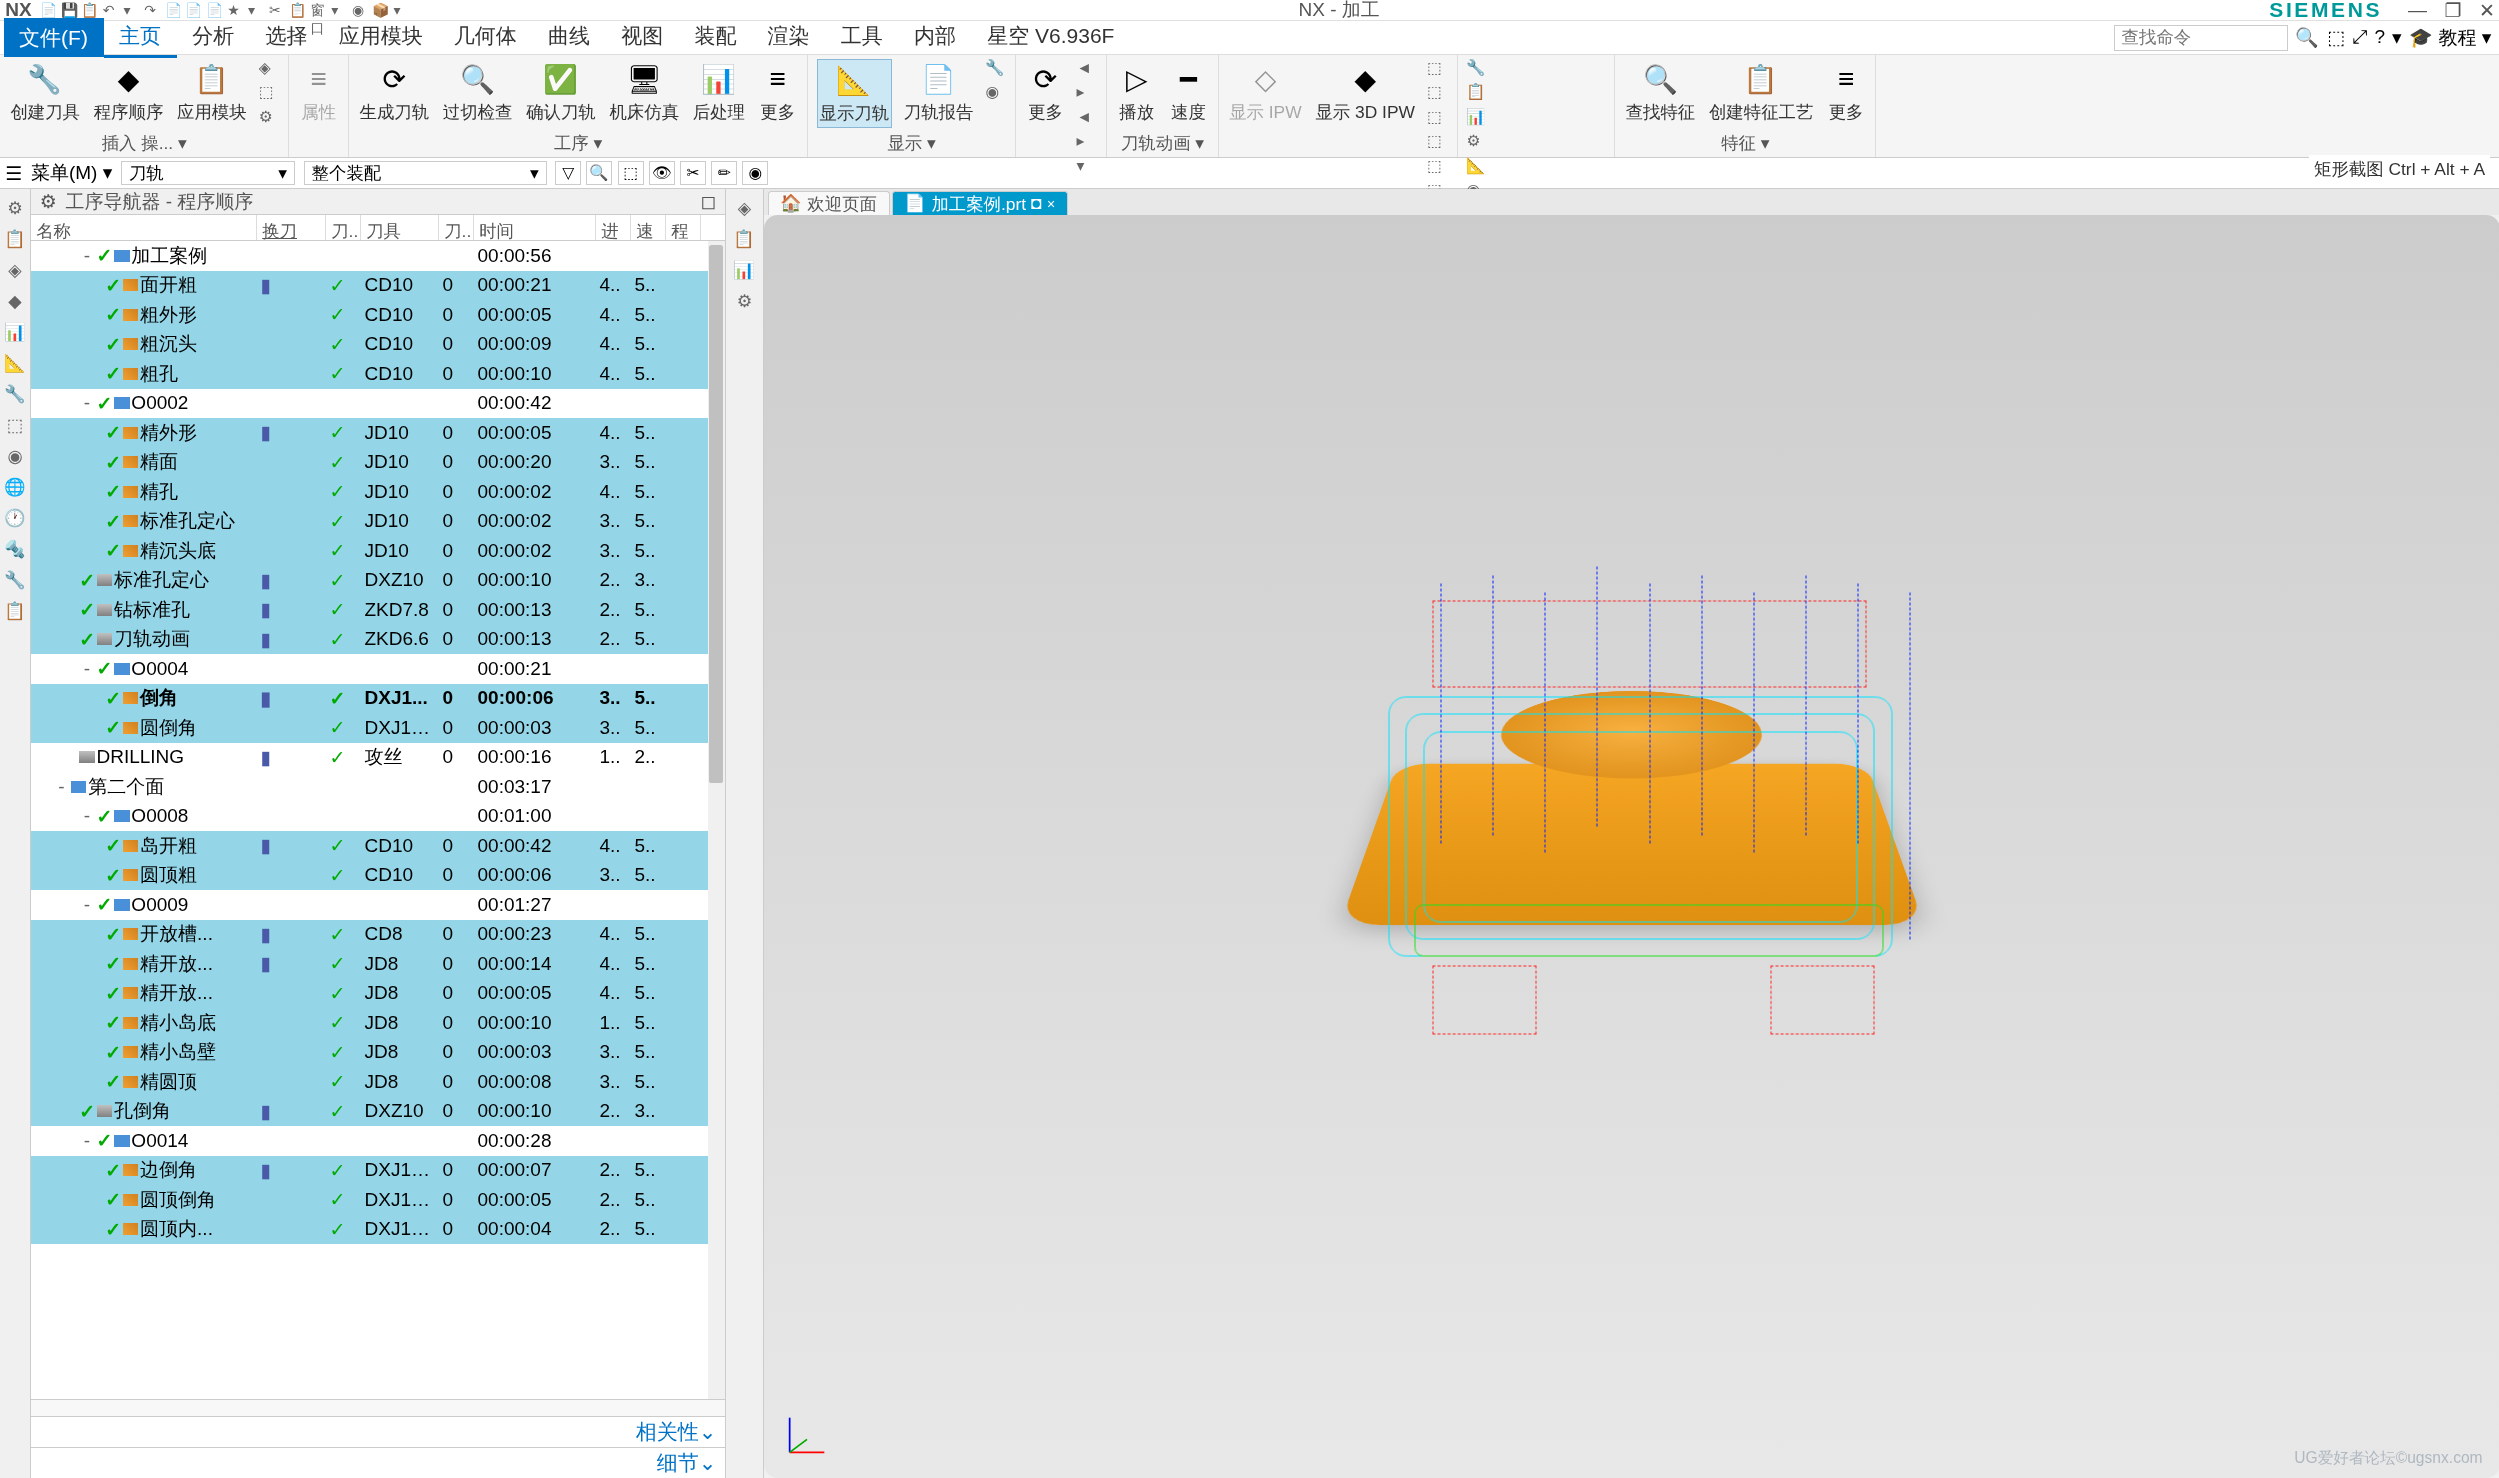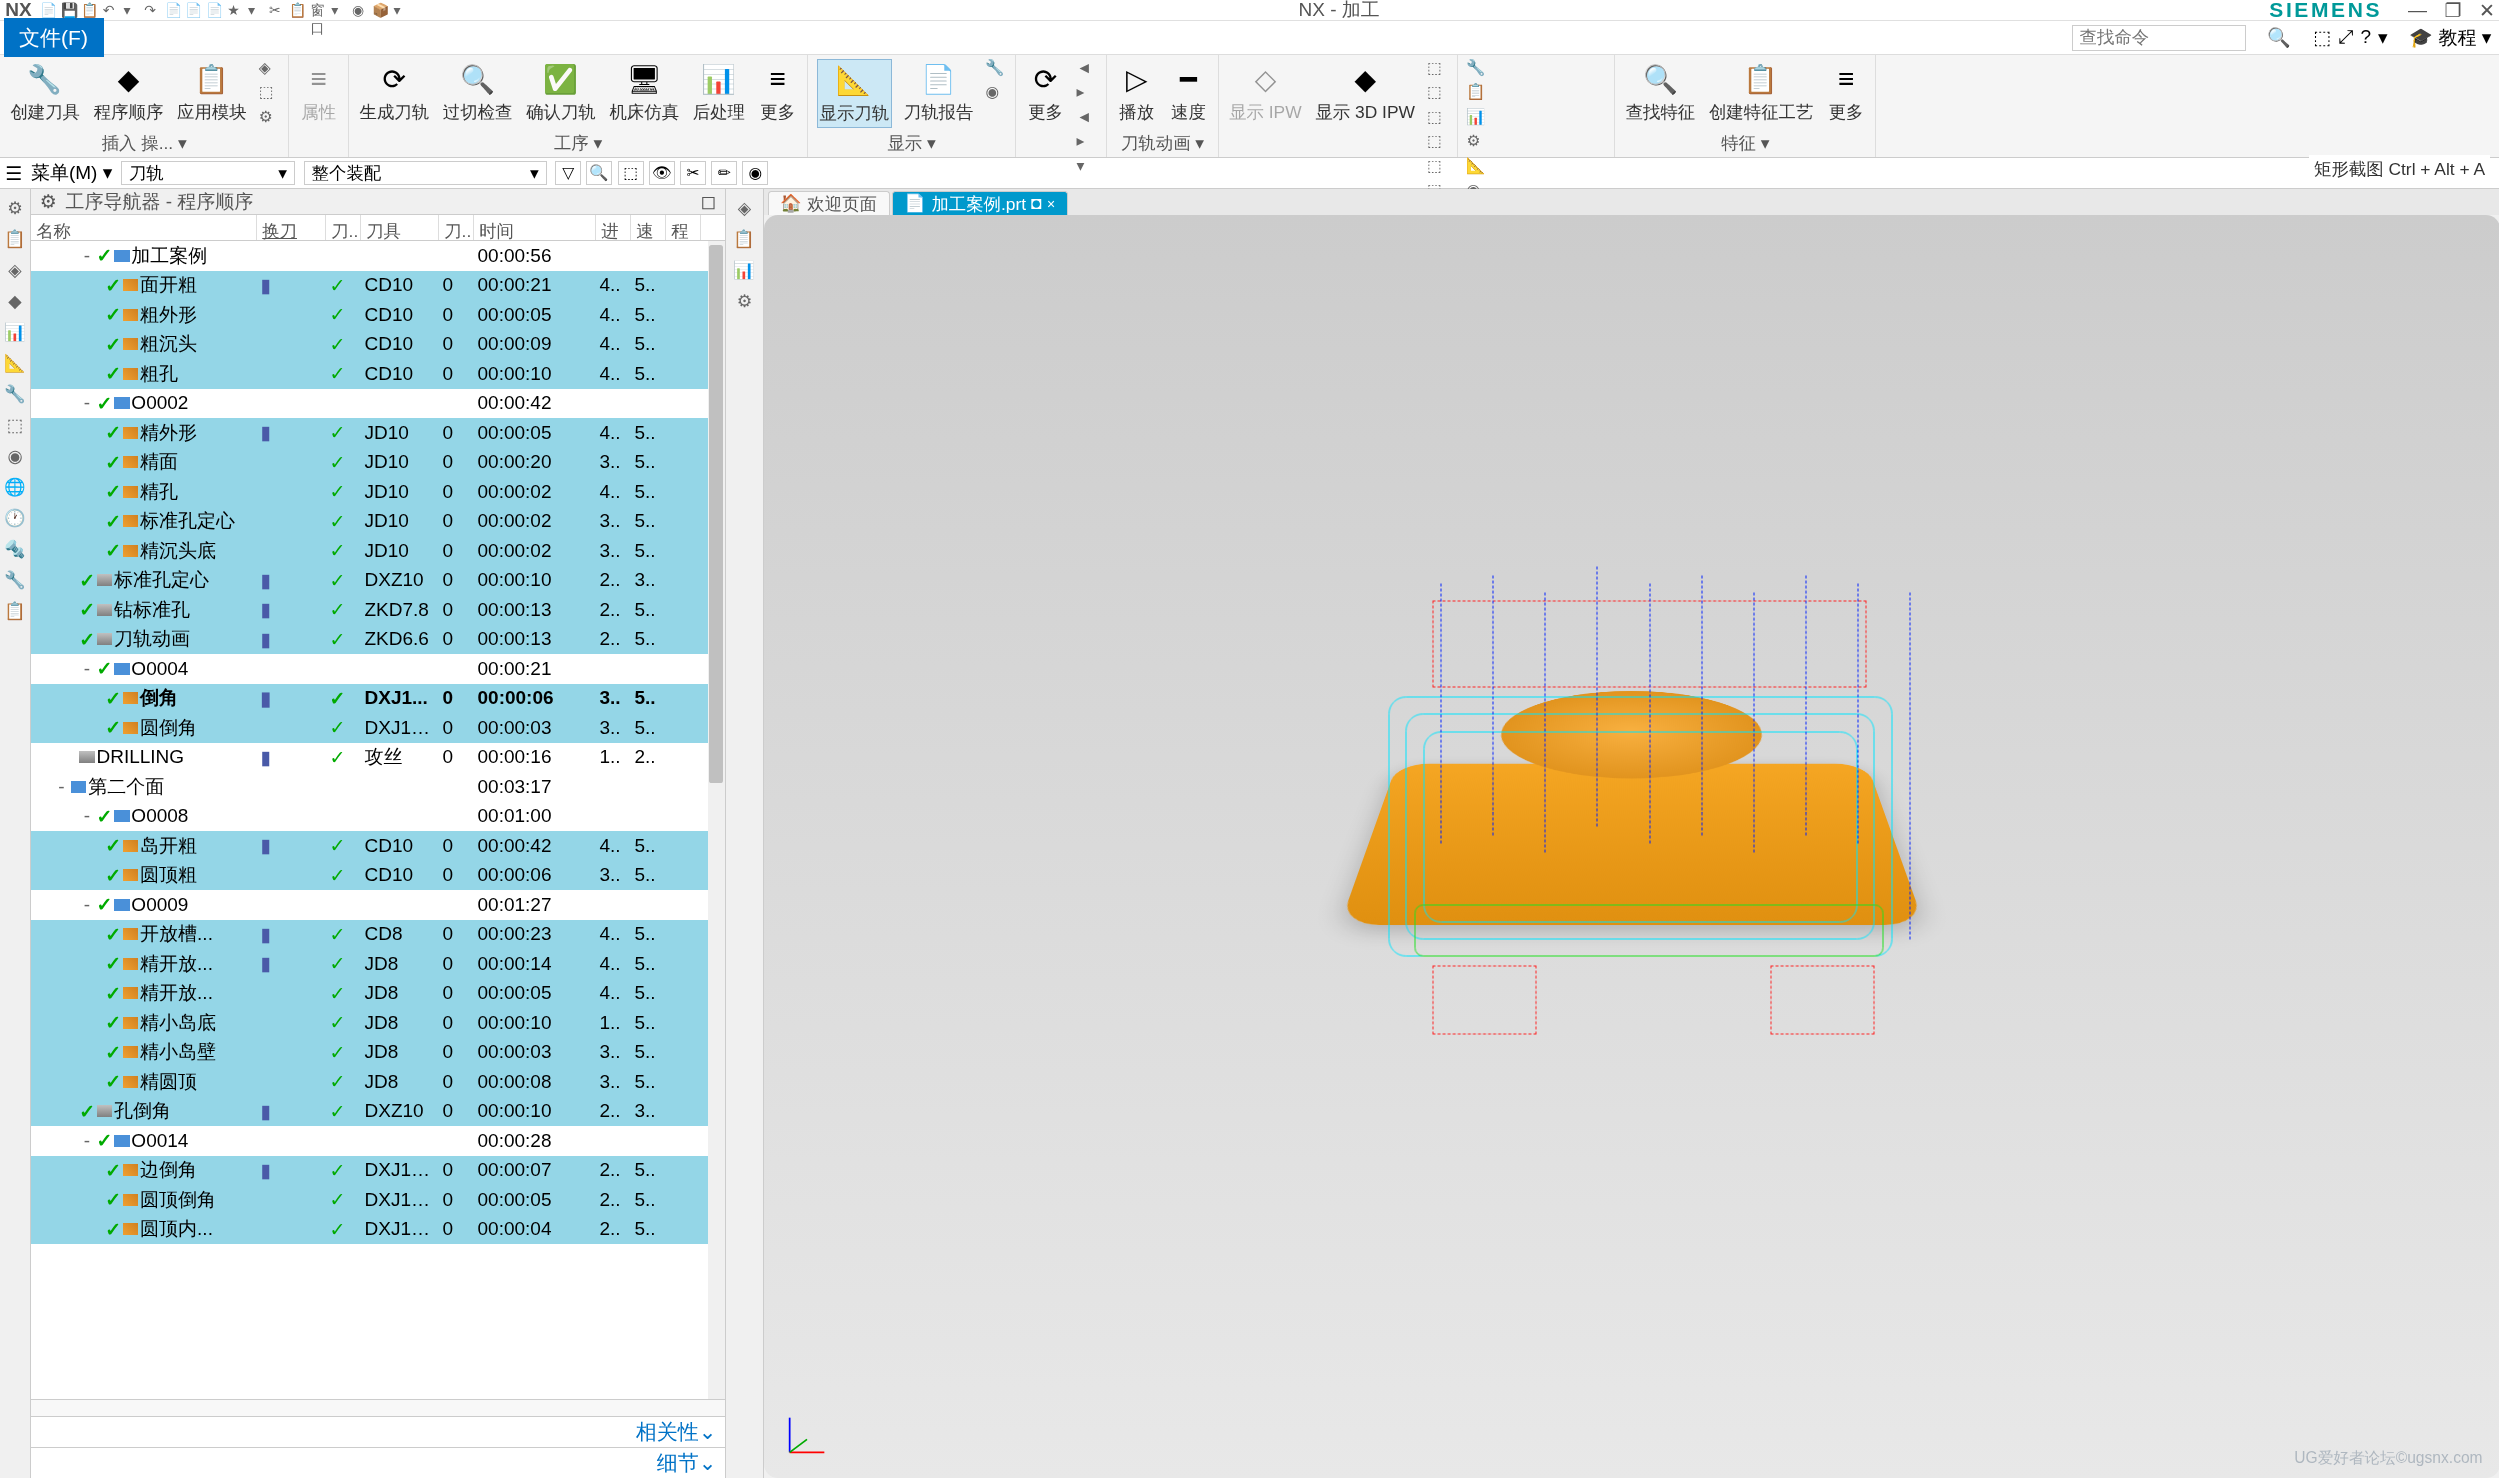--- a/index.html
+++ b/index.html
@@ -10,21 +10,21 @@
 .title-icons { display: flex; gap: 5.2px; }
 .title-icons span { width: 15.6px; height: 15.6px; display: inline-block; font-size: 14px; color: #666; }
 .title-center { flex: 1; text-align: center; color: #555; font-size: 19px; }
 .siemens { color: #009999; font-weight: bold; letter-spacing: 2.6px; font-size: 21px; margin-right: 26px; }
 .win-btns { display: flex; gap: 17.4px; color: #555; font-size: 19px; }
 
 .menu-bar { height: 33px; background: #fff; display: flex; align-items: center; padding-left: 3.5px; }
 .menu-file { background: #0072c6; color: #fff; padding: 5.2px 15.6px; font-size: 21px; }
 .menu-tab { padding: 5.2px 15.6px; font-size: 21px; color: #333; }
 .menu-tab.active { border-bottom: 3.5px solid #0072c6; color: #0072c6; }
-.menu-right { margin-left: auto; display: flex; align-items: center; gap: 22px; padding-right: 8.7px; }
+.menu-right { margin-left: auto; display: flex; align-items: center; gap: 8px; padding-right: 8.7px; }
 .search-cmd { border: 0.9px solid #ccc; height: 26px; width: 174px; padding: 1.7px 7px; font-size: 17.4px; color: #999; }
 
 .ribbon { height: 104px; background: #f5f5f5; border-top: 0.9px solid #ddd; border-bottom: 0.9px solid #ccc; display: flex; }
 .ribbon-group { border-right: 0.9px solid #ddd; display: flex; flex-direction: column; padding: 3.5px 8.7px 0; }
 .ribbon-group-content { flex: 1; display: flex; align-items: flex-start; gap: 10.4px; }
 .ribbon-group-title { text-align: center; font-size: 17.4px; color: #555; padding: 1.7px 0; }
 .rib-btn { display: flex; flex-direction: column; align-items: center; gap: 1.7px; cursor: pointer; padding: 1.7px; }
 .rib-btn.highlighted { background: #cce8f5; border: 0.9px solid #8cb8d8; }
 .rib-icon { width: 38px; height: 38px; display: flex; align-items: center; justify-content: center; font-size: 28px; }
 .rib-label { font-size: 17.4px; color: #333; white-space: nowrap; }
@@ -119,20 +119,34 @@
   <span class="siemens">SIEMENS</span>
   <div class="win-btns">
     <span>—</span>
     <span>❐</span>
     <span>✕</span>
   </div>
 </div>
 
 <div class="menu-bar">
   <div class="menu-file">文件(F)</div>
+  <div id="menu-tabs" style="display:flex">
+      <div class="menu-tab active">主页</div>
+      <div class="menu-tab">分析</div>
+      <div class="menu-tab">选择</div>
+      <div class="menu-tab">应用模块</div>
+      <div class="menu-tab">几何体</div>
+      <div class="menu-tab">曲线</div>
+      <div class="menu-tab">视图</div>
+      <div class="menu-tab">装配</div>
+      <div class="menu-tab">渲染</div>
+      <div class="menu-tab">工具</div>
+      <div class="menu-tab">内部</div>
+      <div class="menu-tab">星空 V6.936F</div>
+    </div>
   <div class="menu-right">
     <input class="search-cmd" placeholder="查找命令" style="">
     <span>🔍</span>
     <div id="help-icons" style="display:flex;gap:7px">
         <span>⬚</span>
         <span>⤢</span>
         <span>?</span>
         <span>▾</span>
       </div>
     <span>🎓 <span>教程</span> ▾</span>

